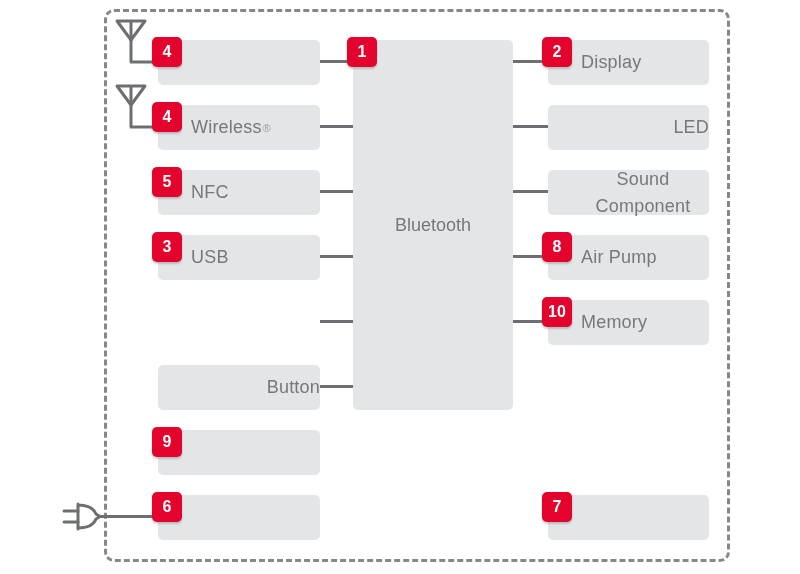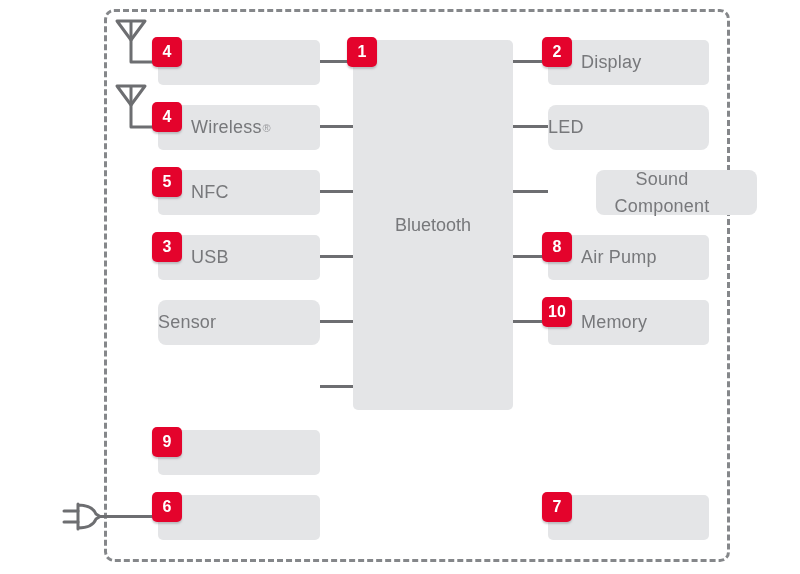--- a/index.html
+++ b/index.html
@@ -10,21 +10,21 @@
   .dashed-frame{
     position:absolute;left:104px;top:9px;width:626px;height:553px;
     border:3px dashed #85878a;border-radius:10px;box-sizing:border-box;
   }
   .box{
     position:absolute;background:#e4e5e7;border-radius:5px;
     color:#77787b;font-size:18px;letter-spacing:.2px;
     display:flex;align-items:center;box-sizing:border-box;
   }
   .box.badged{justify-content:flex-start;padding-left:33px;}
-  .box.centered{justify-content:flex-start;text-align:center;border-radius:8px;}
+  .box.centered{justify-content:flex-end;text-align:center;}
   .box .wrap-label{max-width:132px;text-align:center;line-height:1.45;}
   .badge{
     position:absolute;left:-6px;top:-3px;min-width:30px;height:30px;
     background:#e4032c;border-radius:5px;color:#ffffff;
     font-size:16px;font-weight:bold;display:flex;align-items:center;justify-content:center;
     padding:0 5px;box-sizing:border-box;box-shadow:0 2px 2px rgba(110,110,115,.35);
   }
   .lbox{left:158px;width:162px;height:45px;}
   .rbox{left:548px;width:161px;height:45px;}
   .controller-box{
@@ -92,38 +92,38 @@
       <sup class="reg">®</sup>
   </div>
   <div class="box lbox badged" style="top:170px;">
     <span class="badge">5</span>
     <span>NFC</span>
   </div>
   <div class="box lbox badged" style="top:235px;">
     <span class="badge">3</span>
     <span>USB</span>
   </div>
-  <div class="box lbox centered" style="top:300px;">
-    <span>Sensor</span>
+  <div class="box lbox centered" style="top:365px;">
+    <span>Button</span>
   </div>
   <div class="box lbox badged" style="top:430px;">
     <span class="badge">9</span>
   </div>
   <div class="box lbox badged" style="top:495px;">
     <span class="badge">6</span>
   </div>
 
   <div class="box rbox badged" style="top:40px;">
     <span class="badge">2</span>
     <span>Display</span>
   </div>
   <div class="box rbox centered" style="top:105px;">
     <span>LED</span>
   </div>
-  <div class="box rbox centered" style="top:170px;margin-left:48px;">
+  <div class="box rbox centered" style="top:170px;">
     <span class="wrap-label">Sound Component</span>
   </div>
   <div class="box rbox badged" style="top:235px;">
     <span class="badge">8</span>
     <span>Air Pump</span>
   </div>
   <div class="box rbox badged" style="top:300px;">
     <span class="badge">10</span>
     <span>Memory</span>
   </div>

